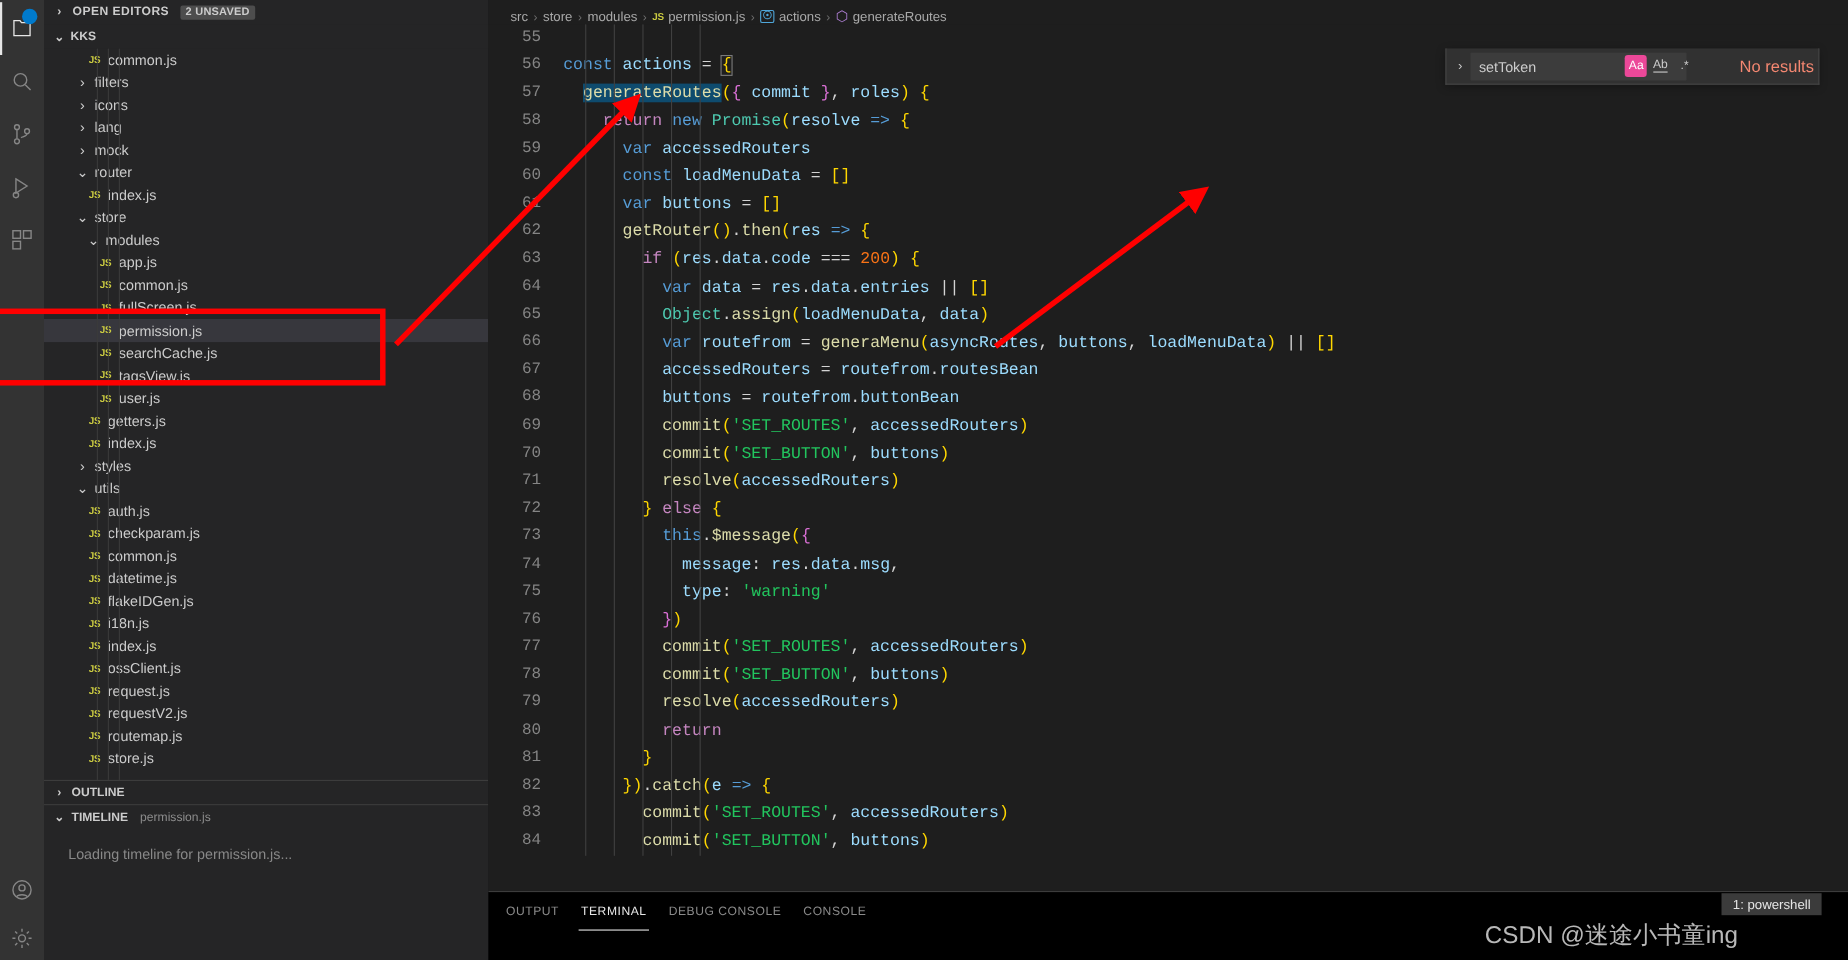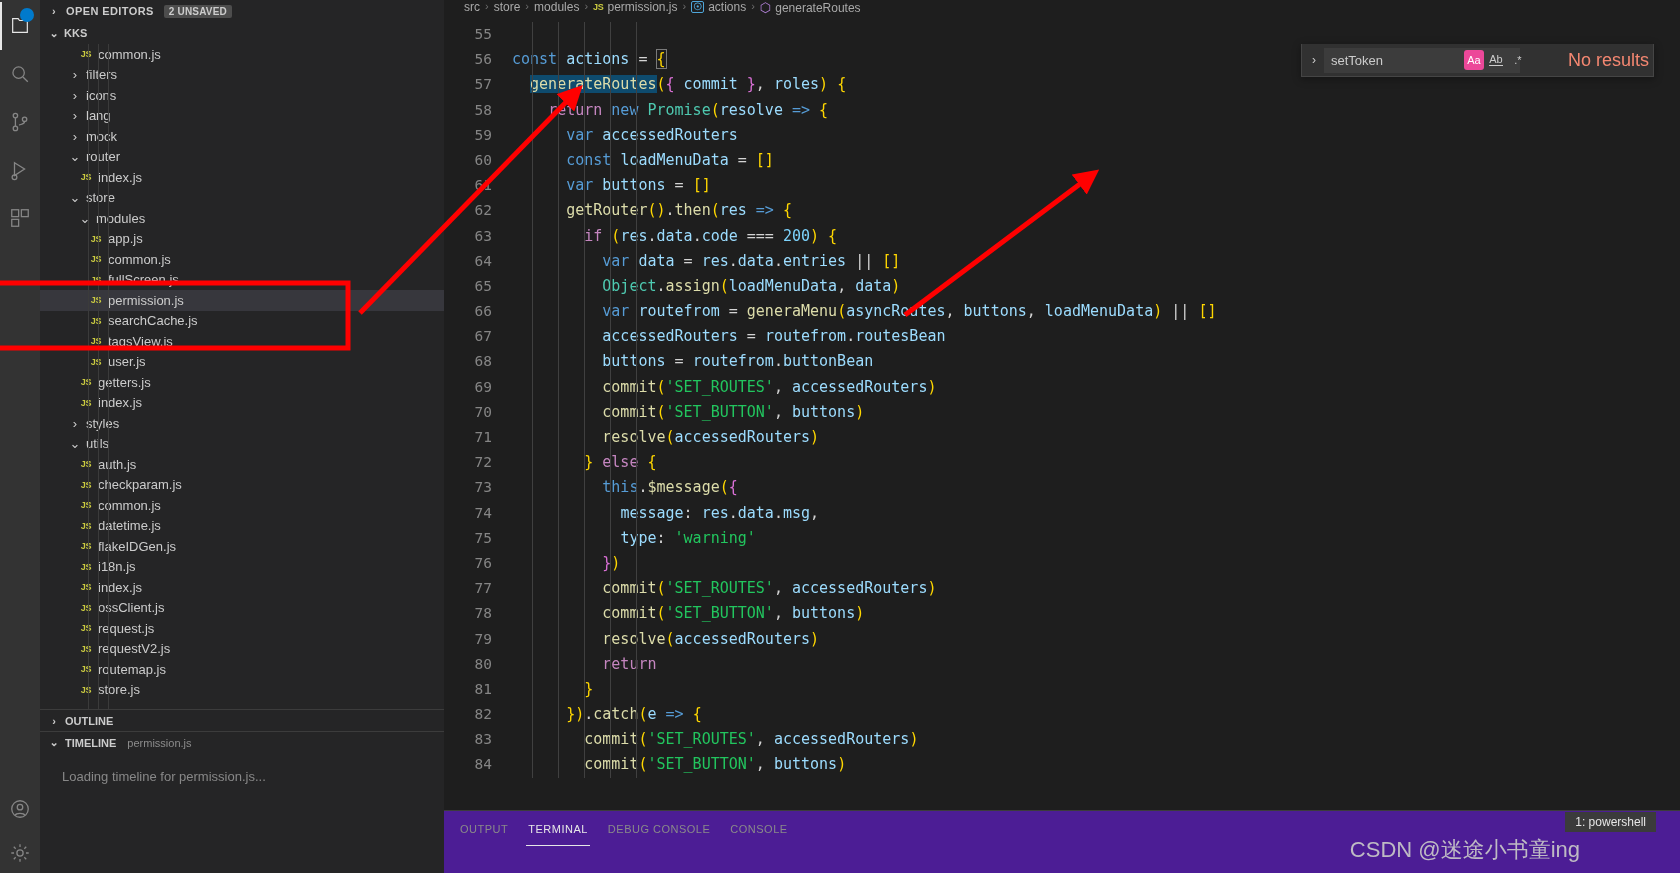--- a/index.html
+++ b/index.html
@@ -79,50 +79,50 @@
     font-weight: normal; color: #8c8c8c; font-size: 11px; margin-left: 8px;
   }
   .timeline-body { height: 120px; padding: 16px 0 0 22px; color: #888; font-size: 13px; }
 
   
   .editorarea {
     flex: 1 1 auto; height: 873px; background: #1e1e1e; position: relative;
     display: flex; flex-direction: column; min-width: 0;
   }
   .breadcrumbs {
-    height: 22px; flex: 0 0 22px; display: flex; align-items: flex-start;
+    height: 22px; flex: 0 0 22px; display: flex; align-items: flex-end;
     font-size: 12px; color: #a9a9a9; padding-left: 20px; gap: 5px; background: #1e1e1e;
   }
   .bc-sep { color: #6f6f6f; font-size: 11px; }
   .bc-js { font-size: 9px; font-weight: bold; color: #cbcb41; letter-spacing:-0.3px;}
   .bc-sym-prop {
     color: #4fa6d9; font-size: 10px; font-weight: bold;
     border: 1px solid #4fa6d9; border-radius:2px; padding: 0 1px; line-height: 10px;
   }
   .bc-sym-fn { color: #b180d7; font-size: 13px; }
 
   .code-wrap { flex: 1 1 auto; position: relative; overflow: hidden; background: #1e1e1e; }
   .code {
     position: absolute; left: 0; top: 0; right: 0;
     font-family: "DejaVu Sans Mono", "Liberation Mono", monospace;
     font-size: 15px; line-height: 25.2px; white-space: pre;
   }
-  .cline { display: flex; height: 25.2px; align-items: flex-start; }
+  .cline { display: flex; height: 25.2px; align-items: flex-end; font-family: Liberation Mono, monospace; }
   .gutter {
     width: 68px; flex: 0 0 68px; text-align: right; padding-right: 20px;
     color: #858585; font-size: 14.5px;
   }
   .ctext { position: relative; padding-left: 0px; }
   
   .t-key      { color: #c586c0; }   
   .t-kw       { color: #569cd6; }   
   .t-fn       { color: #dcdcaa; }   
   .t-var      { color: #9cdcfe; }   
   .t-str      { color: #22c55e; }   
-  .t-num      { color: #7dd3fc; }   
+  .t-num      { color: #f97316; }   
   .t-cls      { color: #4ec9b0; }   
   .t-pun      { color: #d4d4d4; }
   .t-bk1      { color: #ffd700; }
   .t-bk2      { color: #da70d6; }
   .sel-hl     { background: #0e4b6e; }
   .cursor-box { outline: 1px solid #7a7a7a; outline-offset: 0px; }
 
   .indent-guide {
     position: absolute; top: 0; height: 100%; width: 1px; background: #404040;
   }
@@ -140,25 +140,25 @@
     color: #cccccc; font-size: 13px; padding: 0 6px; outline: none;
     font-family: "Liberation Sans", sans-serif;
   }
   .find-opts { display: flex; gap: 2px; margin-left: -56px; z-index: 2; }
   .fopt {
     width: 20px; height: 20px; display: flex; align-items: center; justify-content: center;
     font-size: 11px; color: #cccccc; border-radius: 3px;
   }
   .fopt.on { background: #ec4899; color: #ffffff; }
   .fopt .ul { border-bottom: 1px solid #cccccc; line-height: 11px; }
-  .find-count { color: #f48771; font-size: 18px; margin-left: 40px; white-space: nowrap; }
+  .find-count { color: #f48771; font-size: 15px; margin-left: 40px; white-space: nowrap; }
 
   
   .panel {
-    flex: 0 0 63px; background: #4c1d95; border-top: 1px solid #3c3c3c;
+    flex: 0 0 63px; background: #000000; border-top: 1px solid #3c3c3c;
     position: relative;
   }
   .panel-tabs { display: flex; align-items: center; height: 35px; padding-left: 14px; gap: 16px; }
   .ptab {
     font-size: 11px; letter-spacing: .5px; color: #8a8a8a; height: 35px;
     display: flex; align-items: center; position: relative; padding: 0 2px;
   }
   .ptab.active { color: #e7e7e7; }
   .ptab.active::after {
     content: ""; position: absolute; left: 0; right: 0; bottom: 0; height: 1px; background: #e7e7e7;

